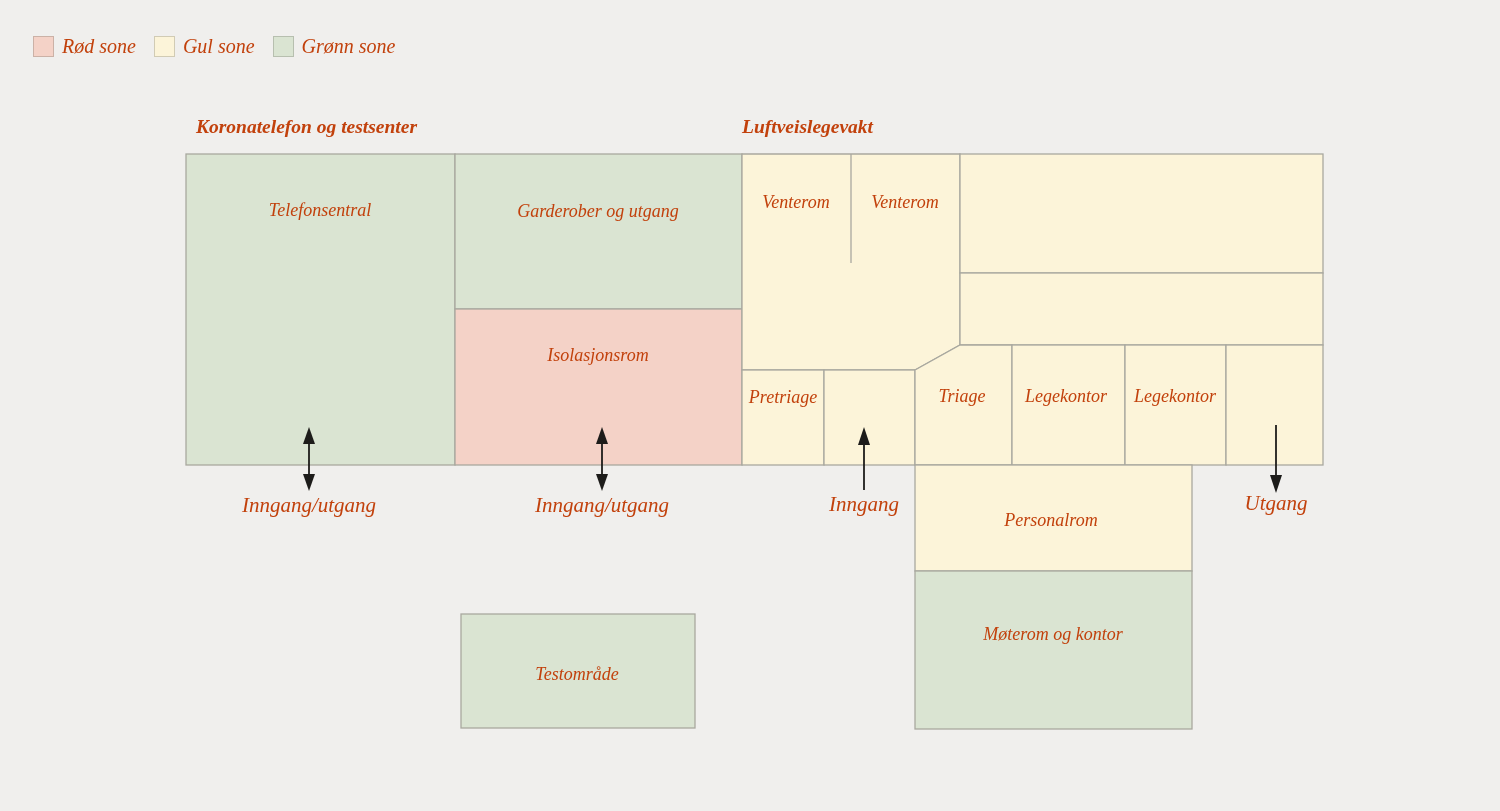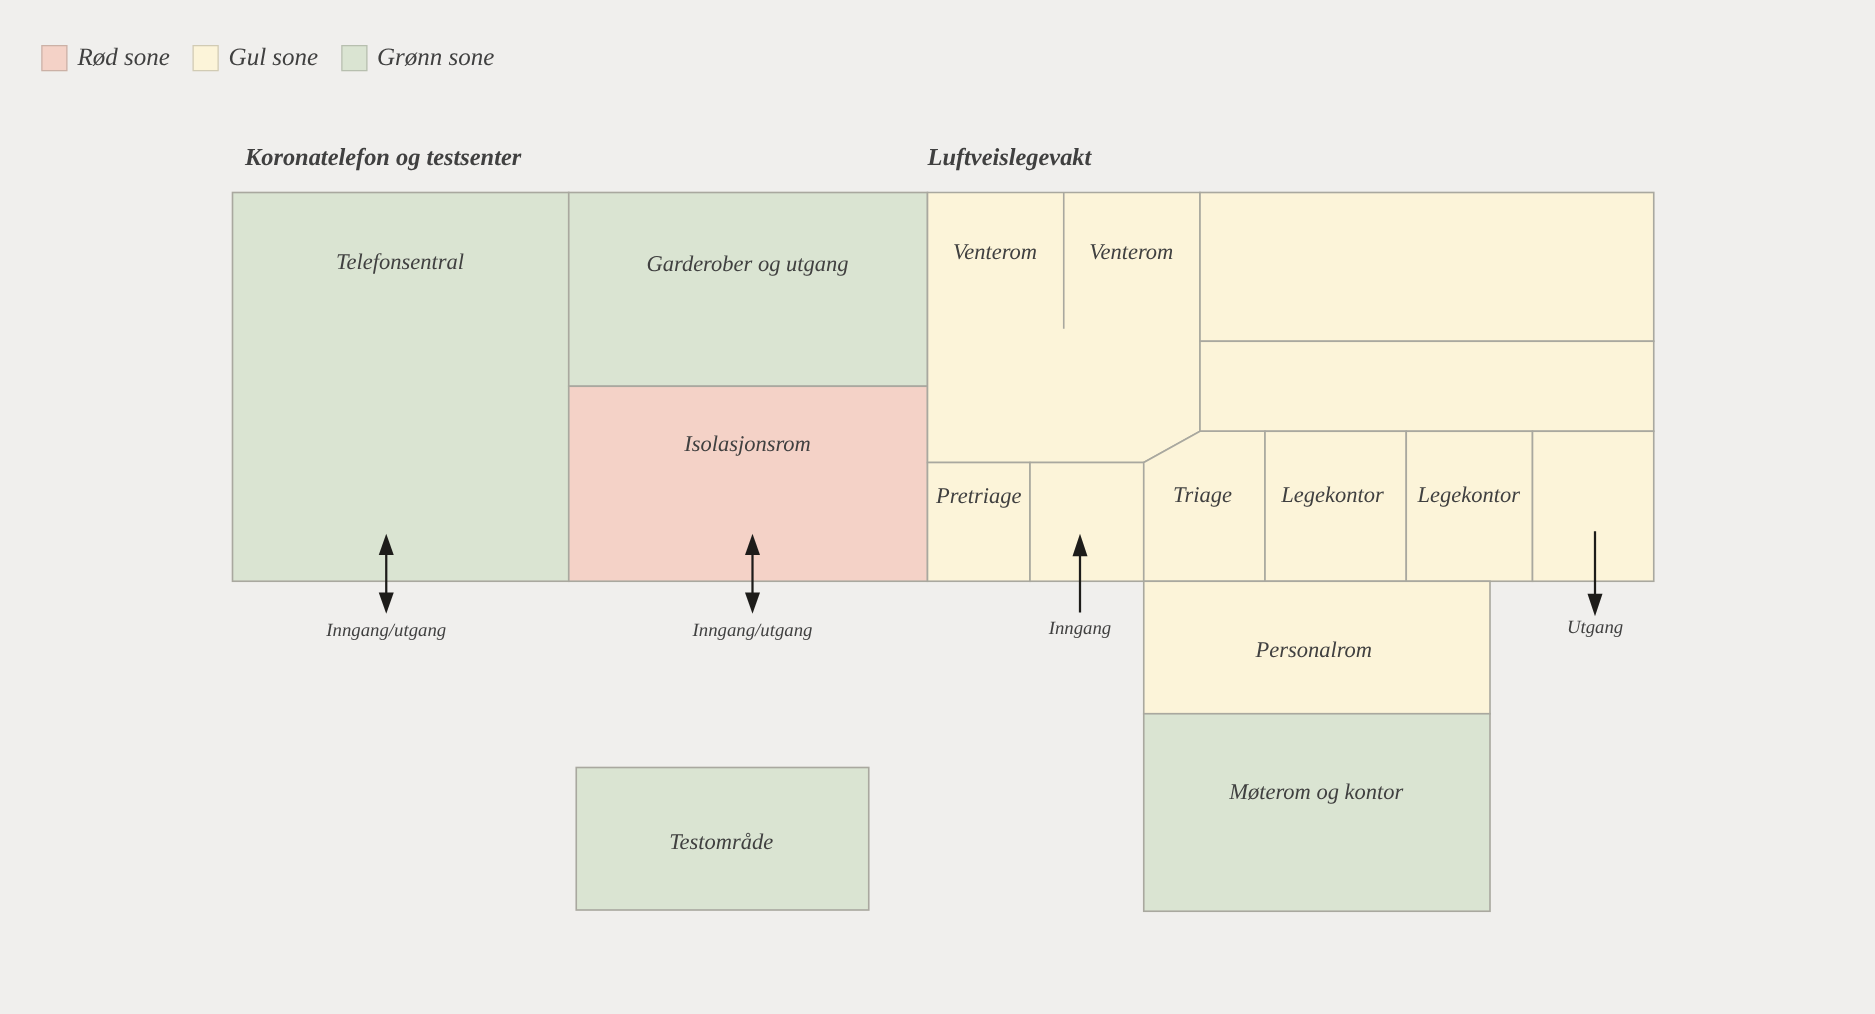--- a/index.html
+++ b/index.html
@@ -3,21 +3,21 @@
 <meta charset="utf-8">
 <style>
   html, body { margin: 0; padding: 0; }
   body { background: #f0efed; }
   .canvas {
     position: relative;
     width: 1500px;
     height: 811px;
     background: #f0efed;
     font-family: "Liberation Serif", "DejaVu Serif", serif;
-    color: #404040;
+    color: #c2410c;
     overflow: hidden;
   }
   .legend {
     position: absolute;
     left: 33px;
     top: 36px;
     display: flex;
     align-items: center;
     gap: 18px;
   }
@@ -53,21 +53,21 @@
     position: absolute;
     transform: translate(-50%, -50%);
     font-style: italic;
     font-size: 18px;
     white-space: nowrap;
   }
   .door-label {
     position: absolute;
     transform: translate(-50%, -50%);
     font-style: italic;
-    font-size: 15px;
+    font-size: 21px;
     white-space: nowrap;
   }
 </style>
 </head>
 <body>
 
 <div class="canvas">
 
   <div class="legend">
     <div class="legend-item">

